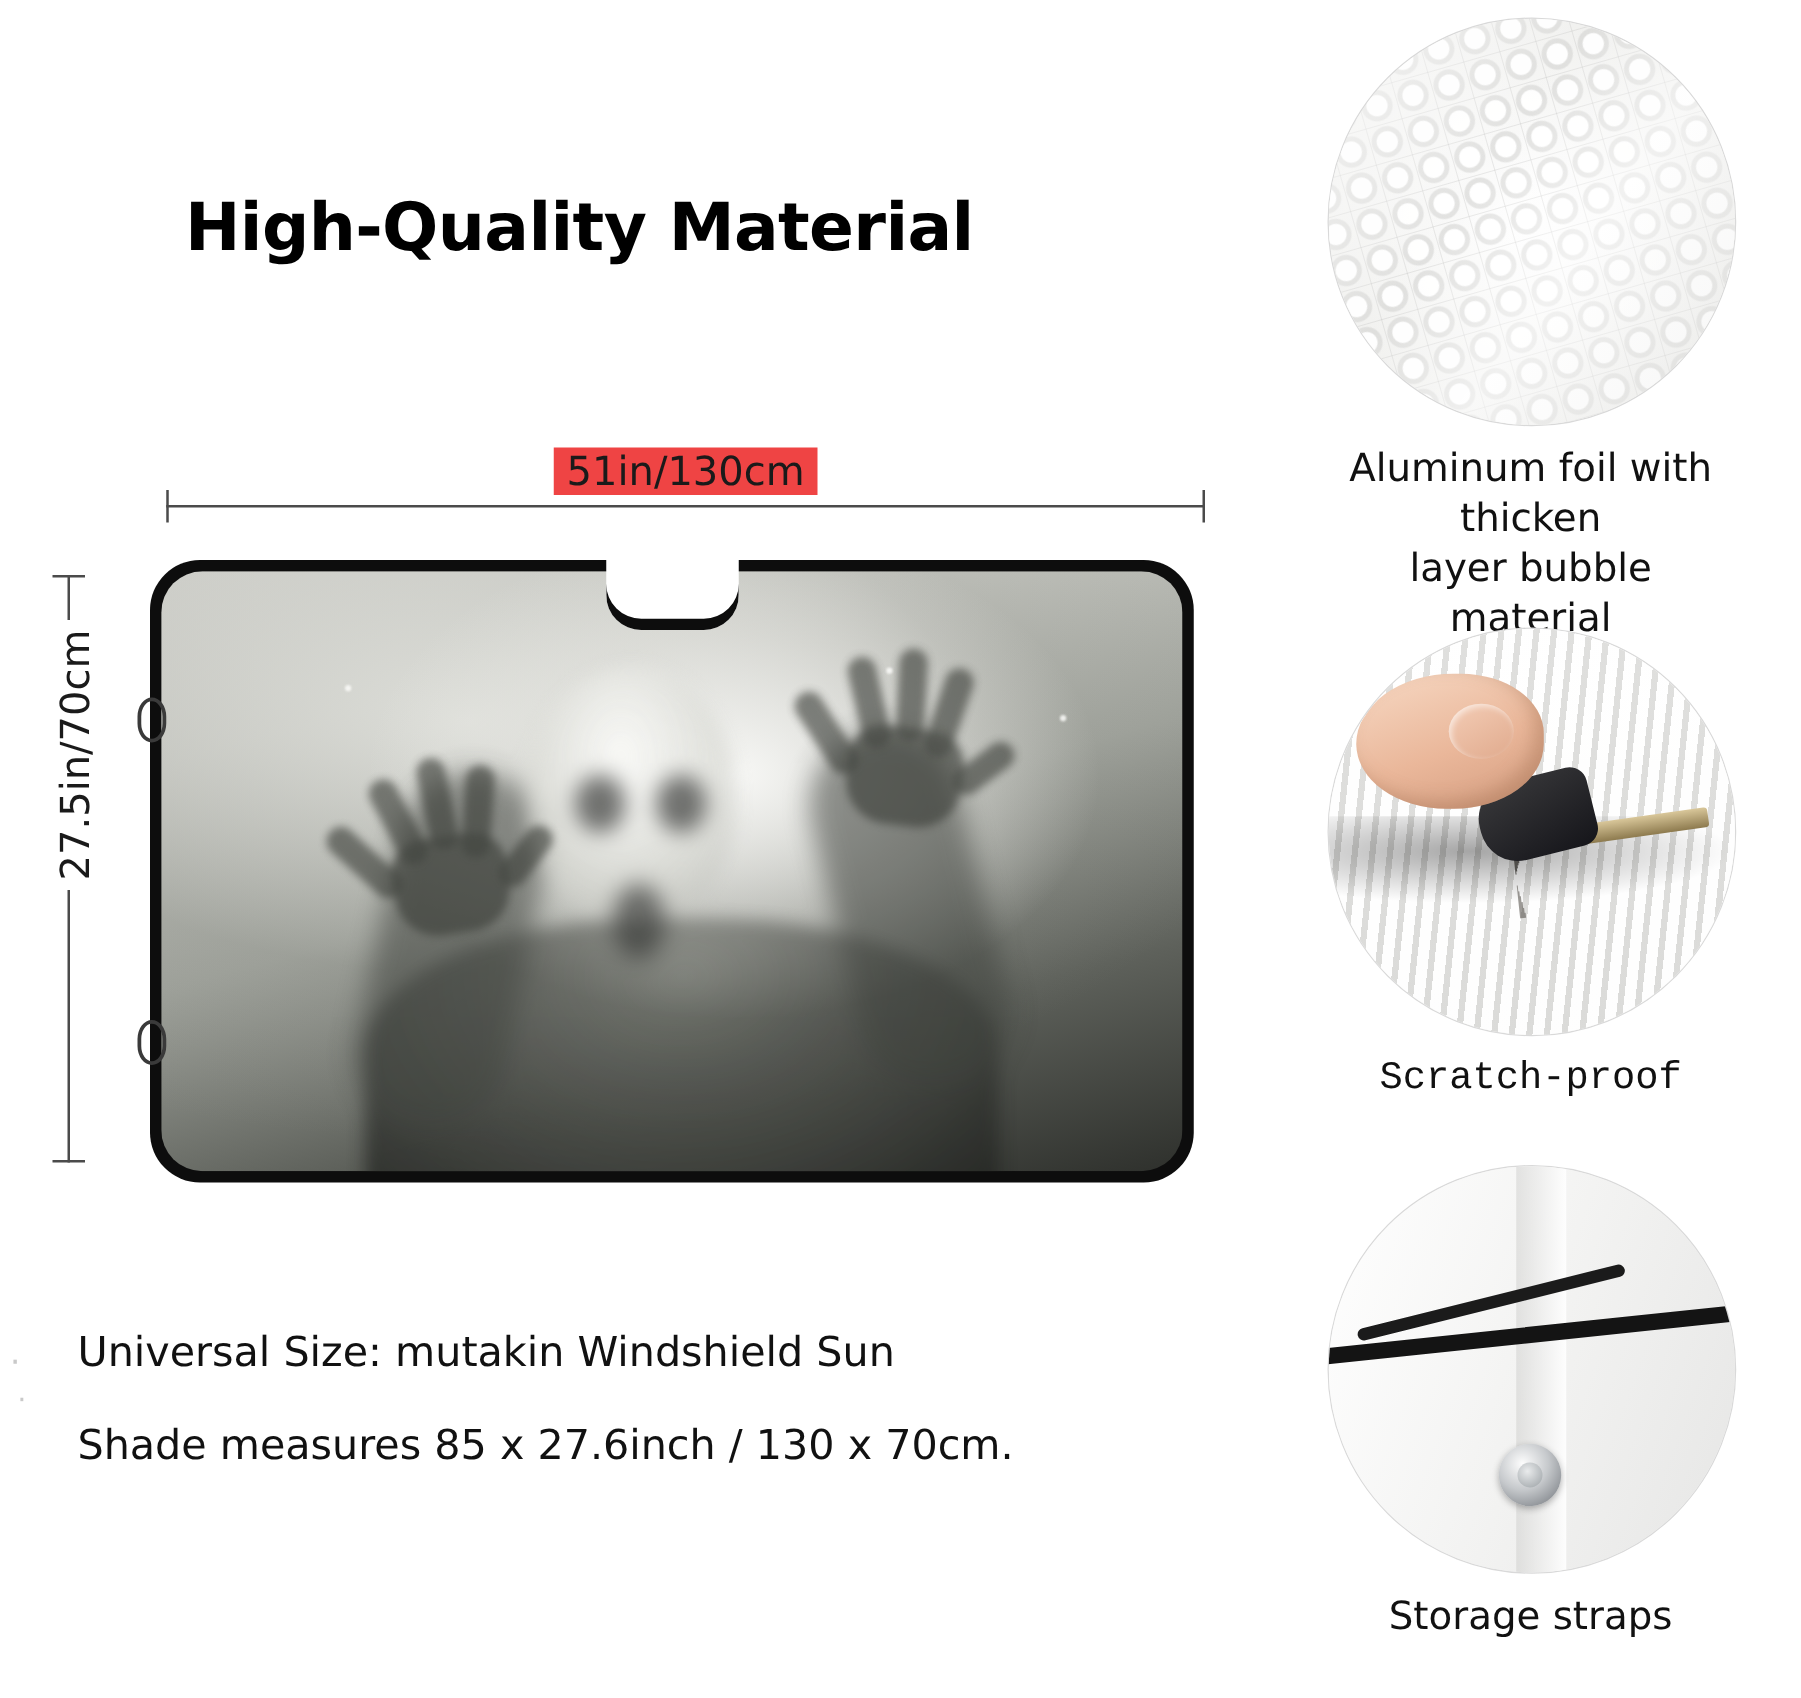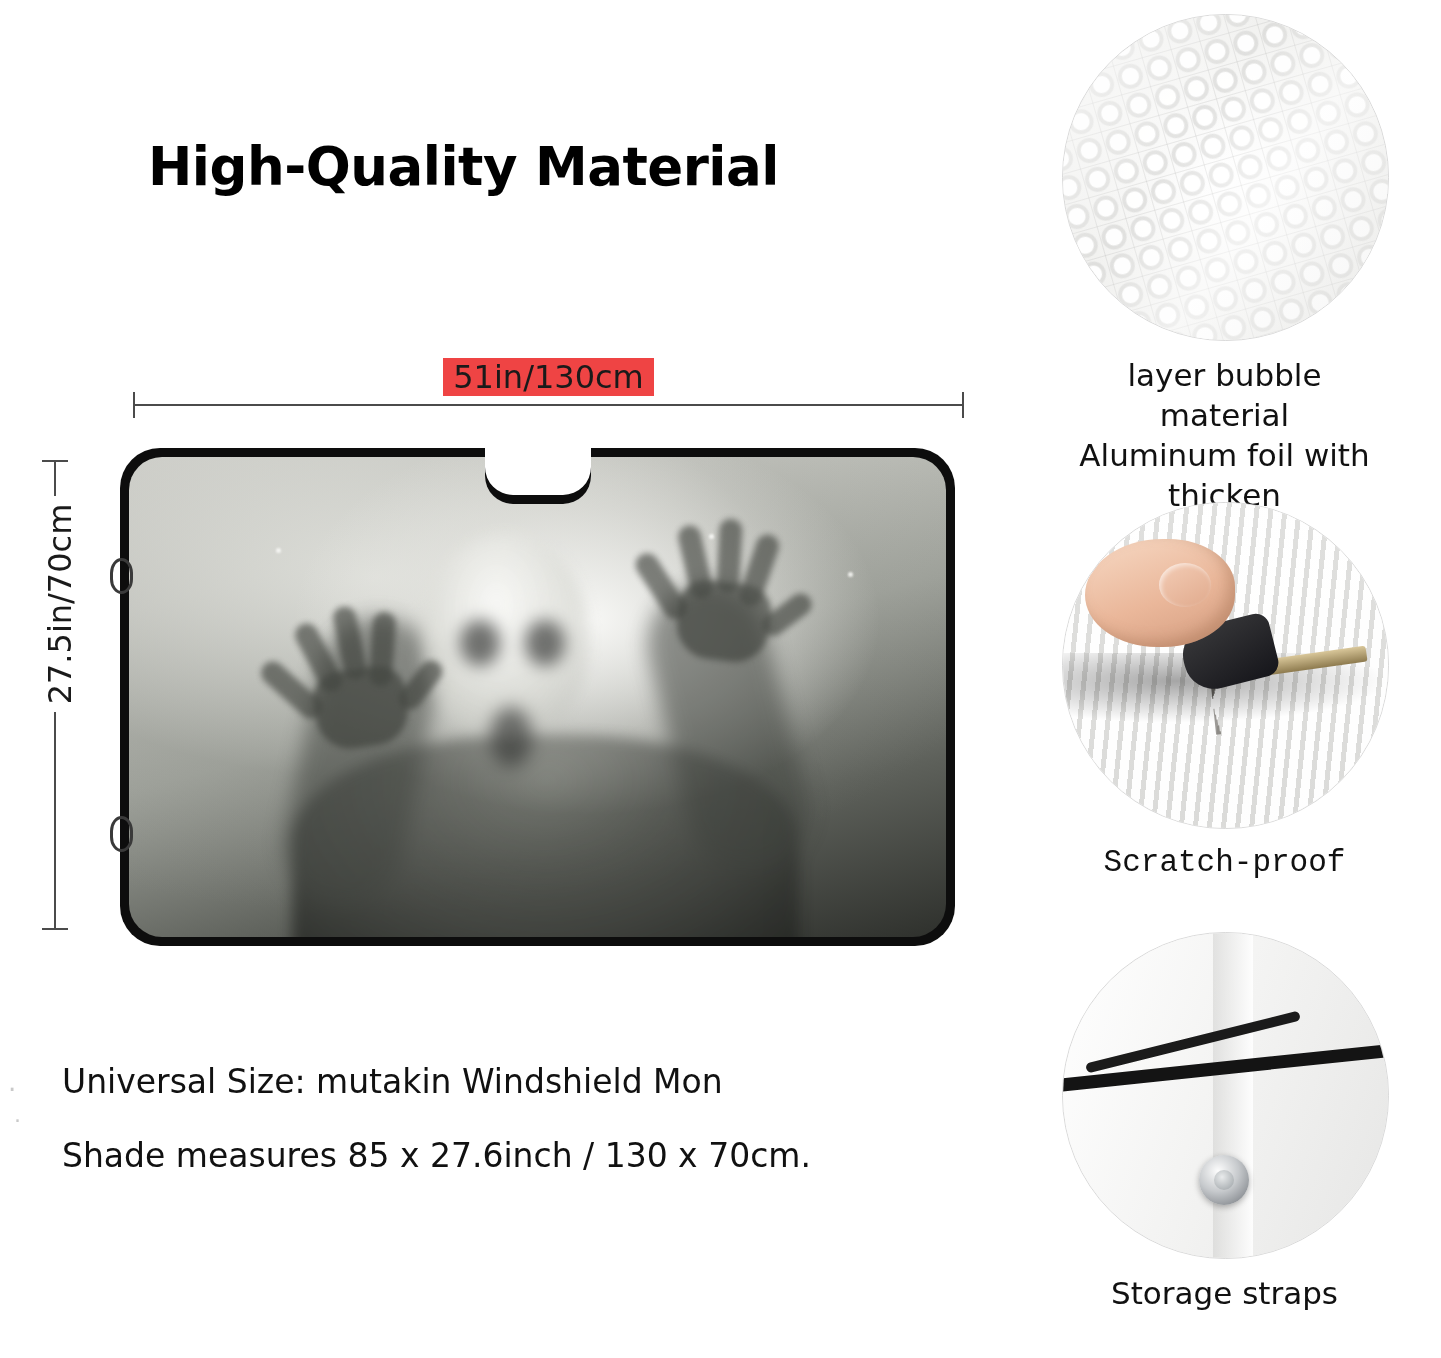--- a/index.html
+++ b/index.html
@@ -21,21 +21,21 @@
     position: absolute;
     left: 0;
     top: 0;
     width: 1000px;
     height: 1358px;
   }
 
   .headline {
     position: absolute;
     left: 148px;
-    top: 136px;
+    top: 152px;
     font-family: "DejaVu Sans", sans-serif;
     font-weight: bold;
     font-size: 53px;
     letter-spacing: -0.5px;
     color: #000;
     white-space: nowrap;
   }
 
   
   .dim-top {
@@ -521,39 +521,39 @@
         <div class="speck" style="left:71%;top:16%"></div>
         <div class="speck" style="left:88%;top:24%"></div>
       </div>
       <div class="shade-notch"></div>
       <div class="clip top"></div>
       <div class="clip bottom"></div>
     </div>
   </div>
 
   <div class="caption">
-    <div>Universal Size: mutakin Windshield Mon</div>
+    <div>Universal Size: mutakin Windshield Sun</div>
     <div>Shade measures 85 x 27.6inch / 130 x 70cm.</div>
   </div>
 
   <div class="wm1">·</div>
   <div class="wm2">·</div>
 </div>
 
 <div class="right-col">
 
   <div class="feature f-a">
     <div class="circle">
       <div class="bubble-bg"></div>
       <div class="bubble-grid"></div>
       <div class="sheen"></div>
     </div>
     <div class="feature-label wrap">
+      <div>Aluminum foil with thicken</div>
       <div>layer bubble material</div>
-      <div>Aluminum foil with thicken</div>
     </div>
   </div>
 
   <div class="feature f-b">
     <div class="circle">
       <div class="foil-lines"></div>
       <div class="foil-shadow"></div>
       <div class="scratch"></div>
       <div class="key-blade"></div>
       <div class="key-head"></div>

